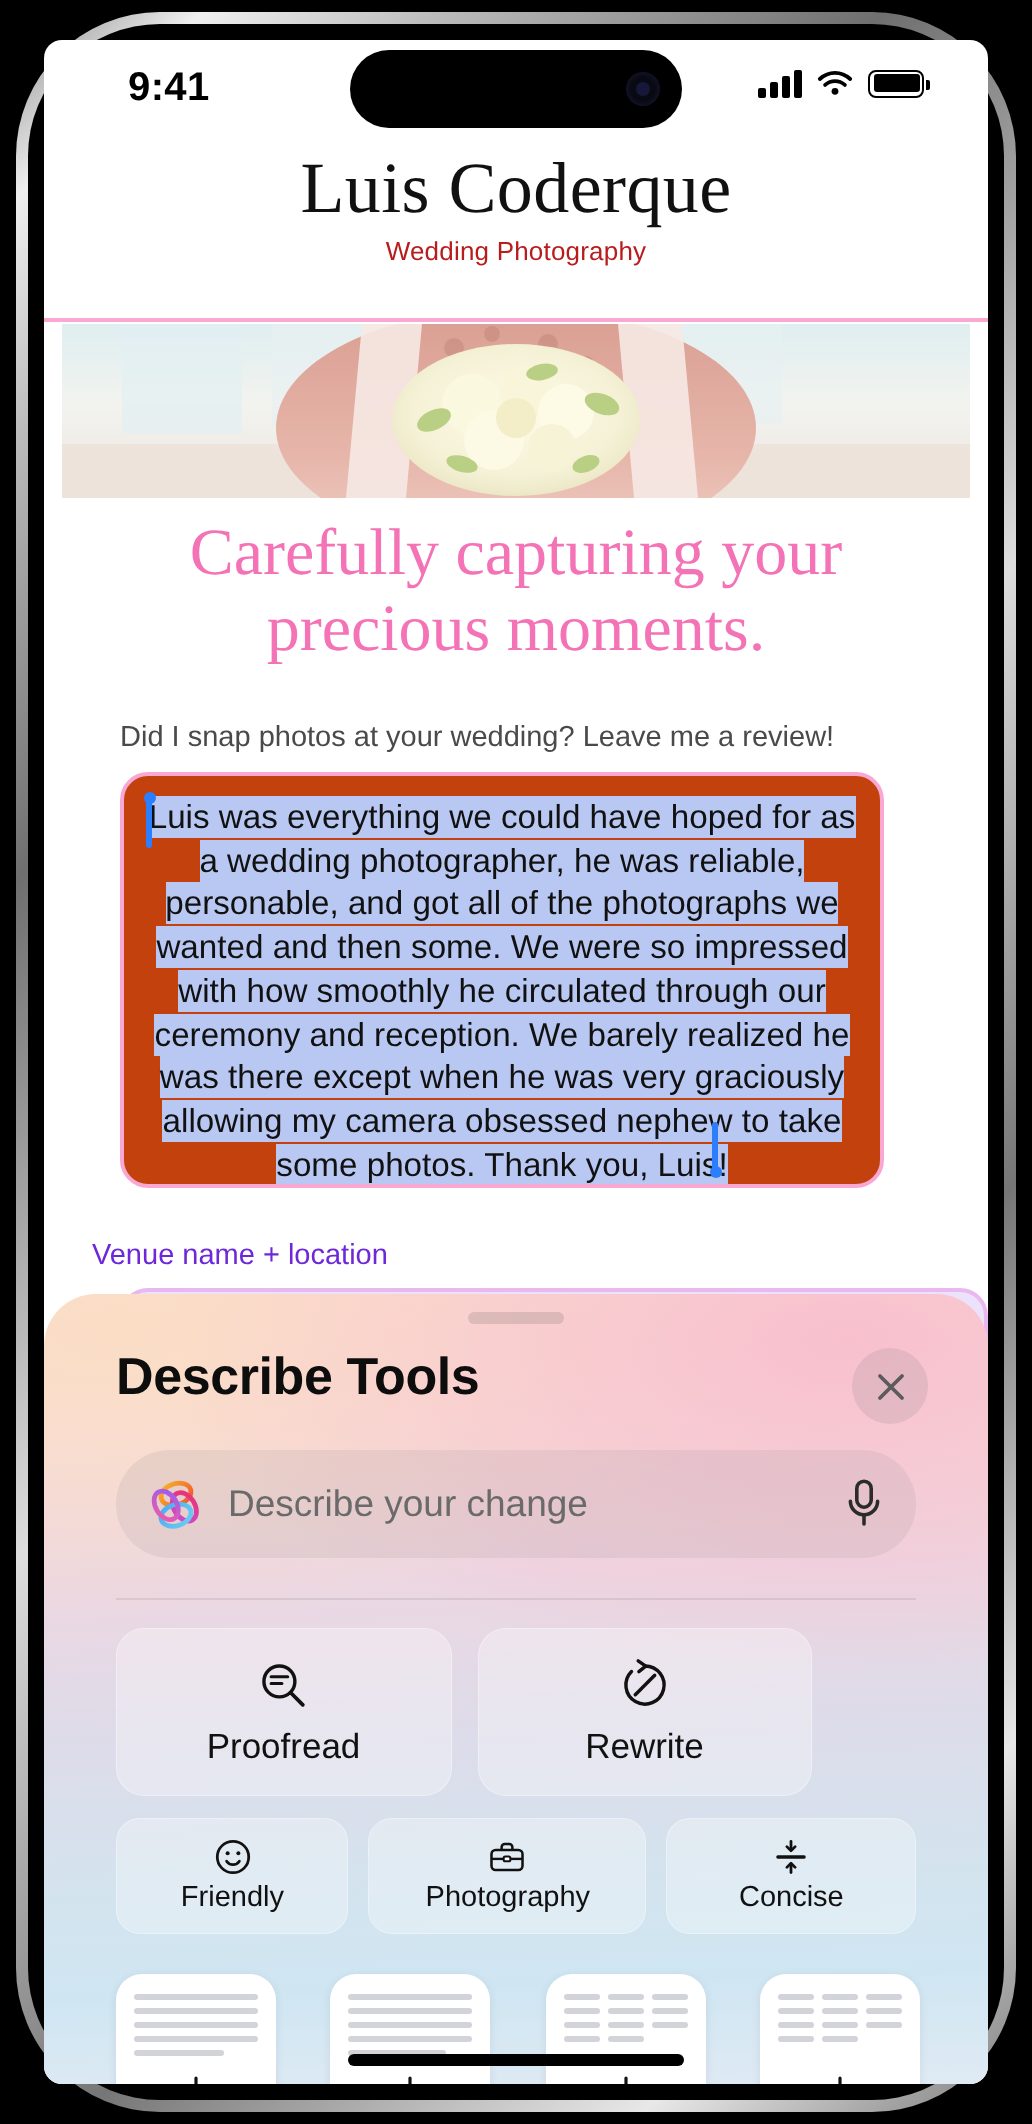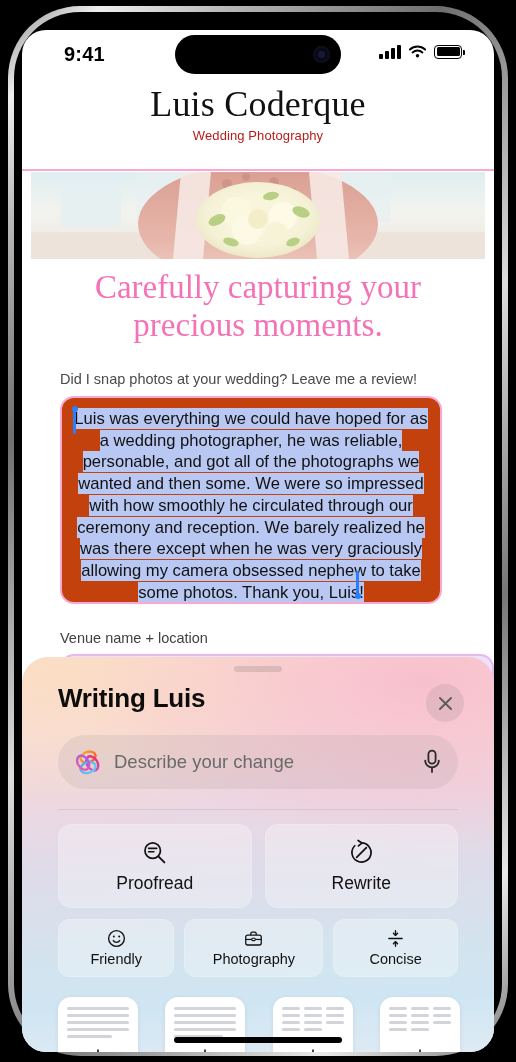--- a/index.html
+++ b/index.html
@@ -36,24 +36,23 @@
     background: #000;
     box-sizing: border-box;
     padding: 8px;
   }
   .screen {
     position: absolute;
     left: 8px;
     top: 8px;
     width: 472px;
     height: 1022px;
-    border-radius: 24px;
+    border-radius: 9px;
     overflow: hidden;
     background: #fff;
-    margin-top: 10px;
   }
 
   
   .statusbar {
     position: absolute;
     left: 0; top: 0;
     width: 472px;
     height: 54px;
     z-index: 40;
   }
@@ -221,24 +220,24 @@
     width:6px; height:6px; border-radius:50%; background:#2b7fff;
   }
   .caret-end { left: 294px; top: 173px; height: 24px; }
   .caret-end::after {
     content:""; position:absolute; left:-1.5px; bottom:-4px;
     width:6px; height:6px; border-radius:50%; background:#2b7fff;
   }
 
   .venue-label {
     position: absolute;
-    left: 38px;
+    left: 24px;
     top: 600px;
     font-size: 14.5px;
-    color: #404040;
+    color: #6d28d9;
   }
   .venue-field {
     position: absolute;
     left: 38px;
     top: 624px;
     width: 434px;
     height: 46px;
     box-sizing: border-box;
     border: 2px solid #e9b8ef;
     border-top-left-radius: 14px;
@@ -332,21 +331,21 @@
     width: 400px;
     height: 1px;
     background: rgba(120,110,110,0.16);
   }
 
   
   .actions-row {
     position: absolute;
     left: 36px;
     top: 167px;
-    width: 400px;
+    width: 348px;
     display: flex;
     gap: 13px;
   }
   .action-btn {
     flex: 1;
     height: 84px;
     border-radius: 14px;
     background: rgba(255,255,255,0.30);
     box-shadow: inset 0 0 0 0.5px rgba(255,255,255,0.35);
     display: flex;
@@ -529,21 +528,21 @@
     <span class="review-text">Luis was everything we could have hoped for as a wedding photographer, he was reliable, personable, and got all of the photographs we wanted and then some. We were so impressed with how smoothly he circulated through our ceremony and reception. We barely realized he was there except when he was very graciously allowing my camera obsessed nephew to take some photos. Thank you, Luis!</span>
     <div class="caret-start"></div>
     <div class="caret-end"></div>
   </div>
 
   <div class="venue-label">Venue name + location</div>
   <div class="venue-field"></div>
 
   <div class="sheet">
     <div class="grabber"></div>
-    <div class="sheet-title">Writing Luis</div>
+    <div class="sheet-title">Describe Tools</div>
 
     <div class="close-btn">
       <svg viewBox="0 0 20 20">
         <path d="M3.5 3.5 L16.5 16.5 M16.5 3.5 L3.5 16.5" stroke="#5b5b5b" stroke-width="2.2" stroke-linecap="round"></path>
       </svg>
     </div>
 
     <div class="describe">
       <svg class="ai-glyph" viewBox="0 0 40 40">
         <defs>

